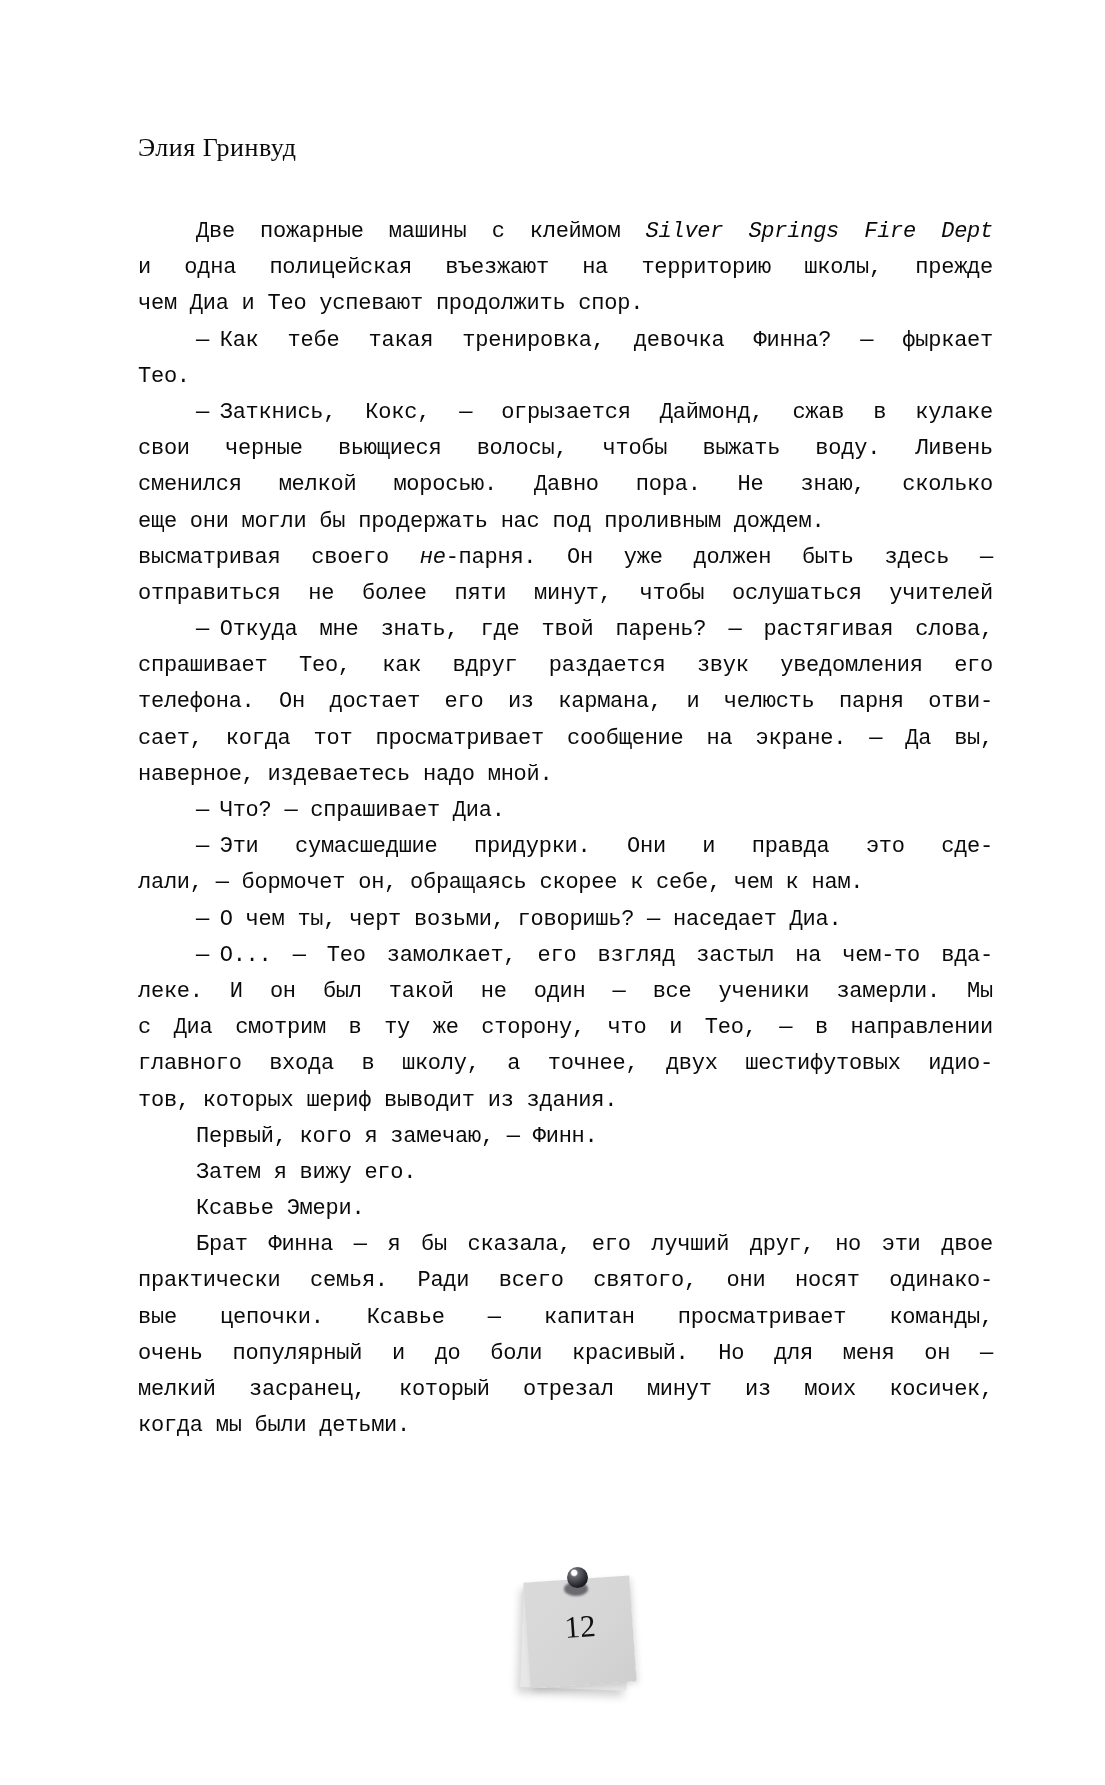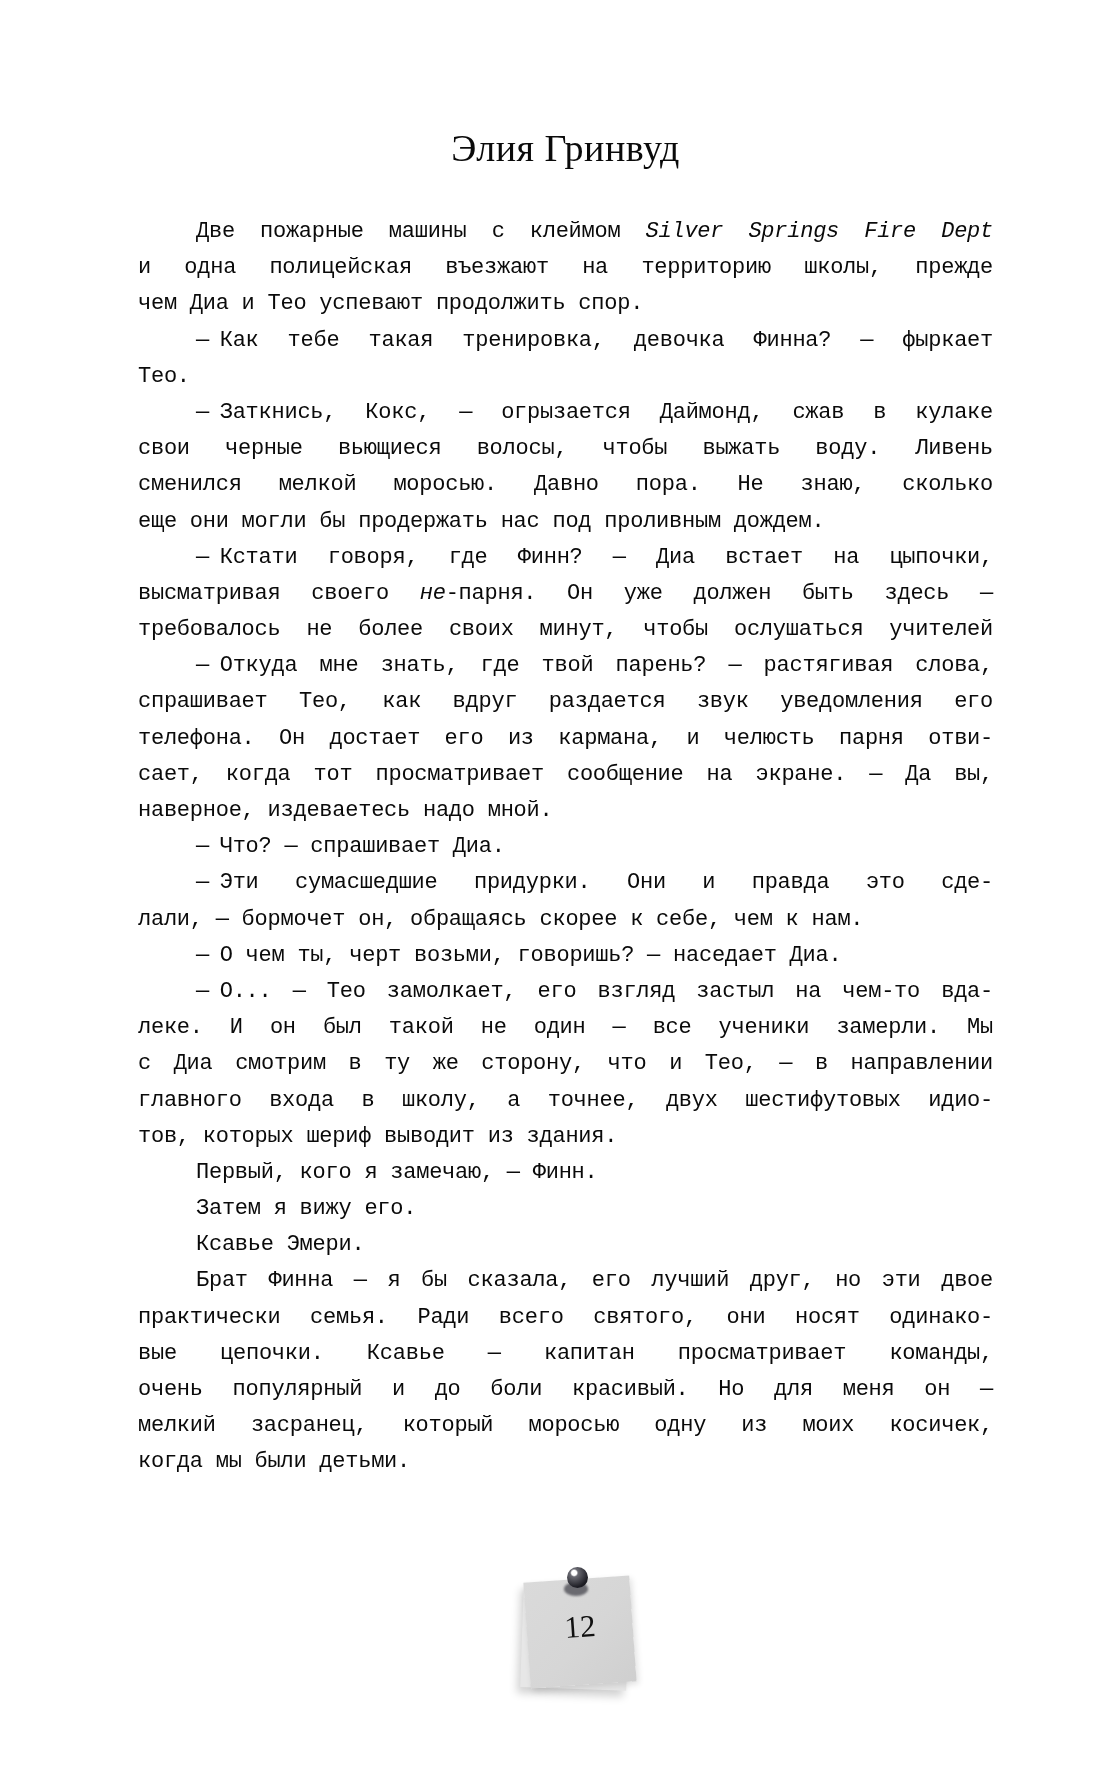--- a/index.html
+++ b/index.html
@@ -13,22 +13,22 @@
     position: relative;
     font-family: "Liberation Serif", serif;
     color: #0a0a0a;
     overflow: hidden;
   }
   .page-header {
     position: absolute;
     left: 138px;
     top: 130px;
     width: 855px;
-    text-align: center;
-    font-size: 38px;
+    text-align: left;
+    font-size: 26px;
     line-height: 36px;
     letter-spacing: 0.5px;
   }
   .text-block {
     position: absolute;
     left: 138px;
     top: 214px;
     width: 855px;
     font-size: 22px;
     line-height: 36.2px;
@@ -111,23 +111,22 @@
 <div class="text-block">
     <div class="line ind"><span>Две пожарные машины с клеймом </span><span class="it">Silver Springs Fire Dept</span></div>
     <div class="line"><span>и одна полицейская въезжают на территорию школы, прежде</span></div>
     <div class="line end"><span>чем Диа и Тео успевают продолжить спор.</span></div>
     <div class="line ind"><span>— Как тебе такая тренировка, девочка Финна? — фыркает</span></div>
     <div class="line end"><span>Тео.</span></div>
     <div class="line ind"><span>— Заткнись, Кокс, — огрызается Даймонд, сжав в кулаке</span></div>
     <div class="line"><span>свои черные вьющиеся волосы, чтобы выжать воду. Ливень</span></div>
     <div class="line"><span>сменился мелкой моросью. Давно пора. Не знаю, сколько</span></div>
     <div class="line end"><span>еще они могли бы продержать нас под проливным дождем.</span></div>
-    <div class="line ind"><span>— Кстати говоря, где Финн? — Диа встает на цыпочки,</span></div>
     <div class="line"><span>высматривая своего </span><span class="it">не</span><span>-парня. Он уже должен быть здесь —</span></div>
-    <div class="line"><span>требовалось не более своих минут, чтобы ослушаться учителей</span></div>
+    <div class="line"><span>отправиться не более пяти минут, чтобы ослушаться учителей</span></div>
     <div class="line ind"><span>— Откуда мне знать, где твой парень? — растягивая слова,</span></div>
     <div class="line"><span>спрашивает Тео, как вдруг раздается звук уведомления его</span></div>
     <div class="line"><span>телефона. Он достает его из кармана, и челюсть парня отви-</span></div>
     <div class="line"><span>сает, когда тот просматривает сообщение на экране. — Да вы,</span></div>
     <div class="line end"><span>наверное, издеваетесь надо мной.</span></div>
     <div class="line ind end"><span>— Что? — спрашивает Диа.</span></div>
     <div class="line ind"><span>— Эти сумасшедшие придурки. Они и правда это сде-</span></div>
     <div class="line end"><span>лали, — бормочет он, обращаясь скорее к себе, чем к нам.</span></div>
     <div class="line ind end"><span>— О чем ты, черт возьми, говоришь? — наседает Диа.</span></div>
     <div class="line ind"><span>— О... — Тео замолкает, его взгляд застыл на чем-то вда-</span></div>
@@ -135,21 +134,21 @@
     <div class="line"><span>с Диа смотрим в ту же сторону, что и Тео, — в направлении</span></div>
     <div class="line"><span>главного входа в школу, а точнее, двух шестифутовых идио-</span></div>
     <div class="line end"><span>тов, которых шериф выводит из здания.</span></div>
     <div class="line ind end"><span>Первый, кого я замечаю, — Финн.</span></div>
     <div class="line ind end"><span>Затем я вижу его.</span></div>
     <div class="line ind end"><span>Ксавье Эмери.</span></div>
     <div class="line ind"><span>Брат Финна — я бы сказала, его лучший друг, но эти двое</span></div>
     <div class="line"><span>практически семья. Ради всего святого, они носят одинако-</span></div>
     <div class="line"><span>вые цепочки. Ксавье — капитан просматривает команды,</span></div>
     <div class="line"><span>очень популярный и до боли красивый. Но для меня он —</span></div>
-    <div class="line"><span>мелкий засранец, который моросью одну из моих косичек,</span></div>
+    <div class="line"><span>мелкий засранец, который отрезал минут из моих косичек,</span></div>
     <div class="line end"><span>когда мы были детьми.</span></div>
   </div>
 
 <div class="note-wrap">
   <div class="note-back"></div>
   <div class="note-sheet"></div>
   <div class="pin-base"></div>
   <div class="pin-head"></div>
   <div class="note-number">12</div>
 </div>

